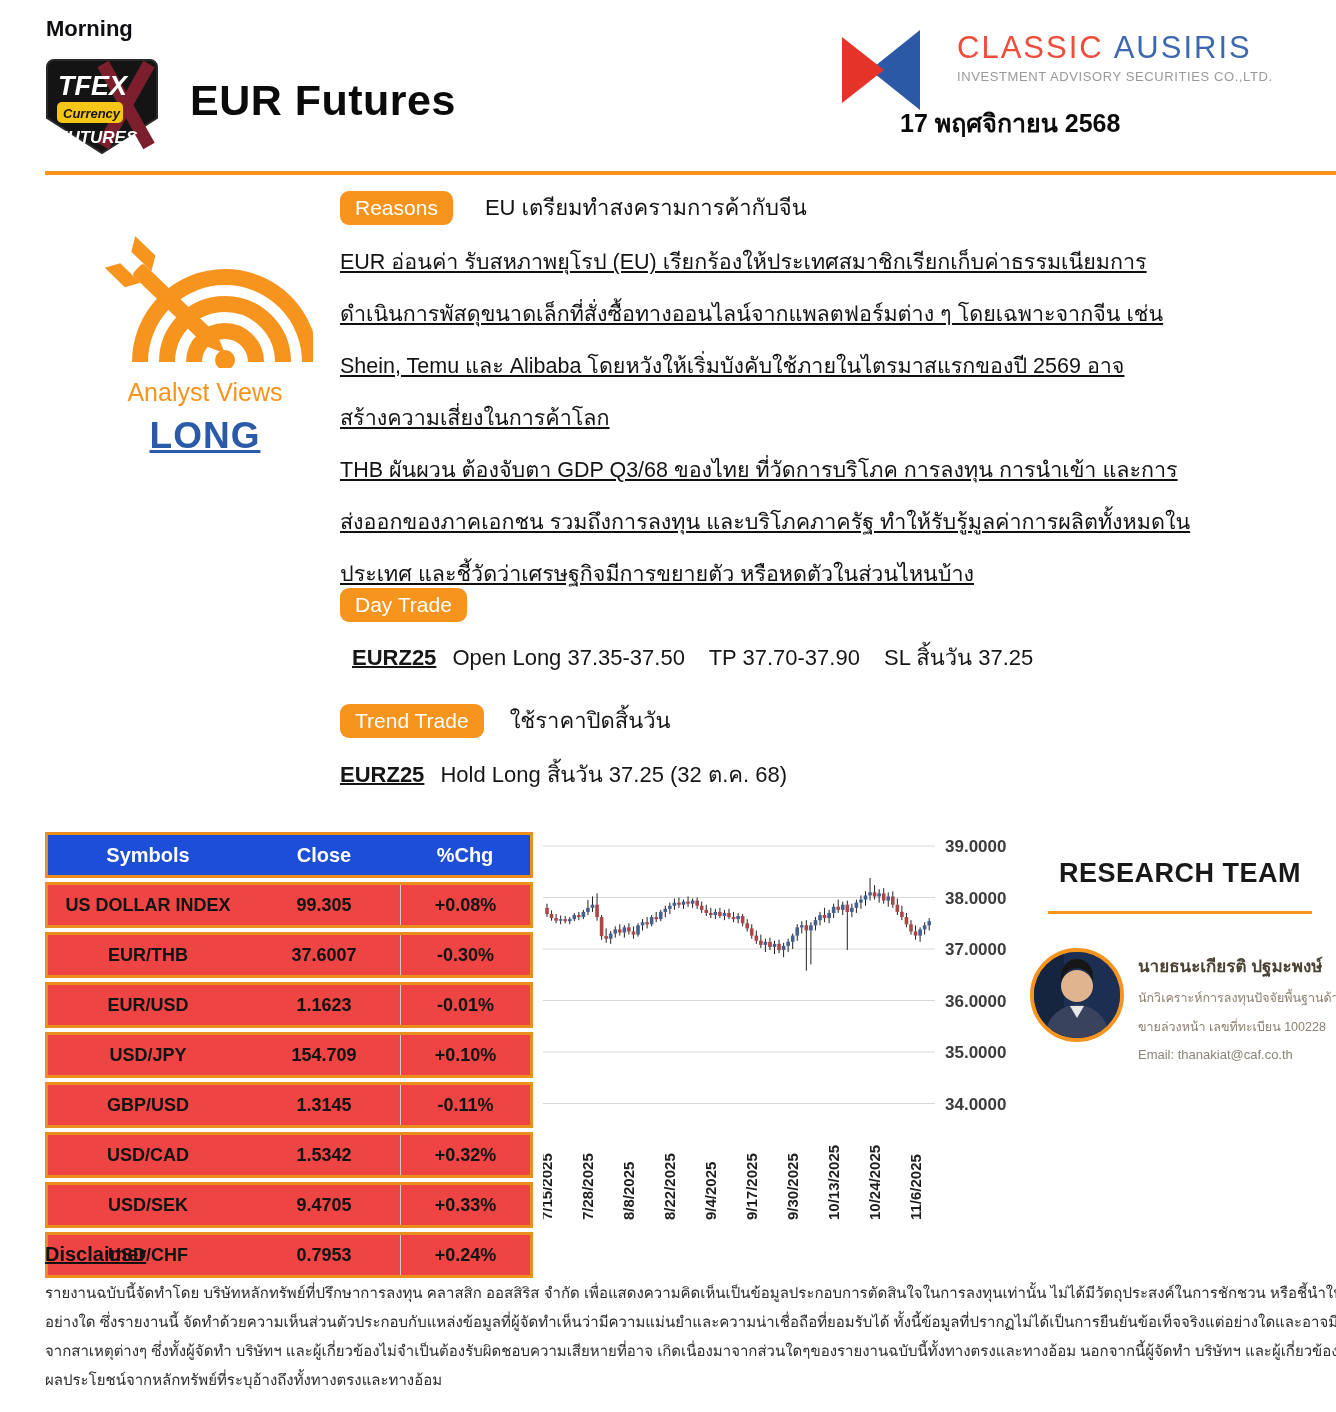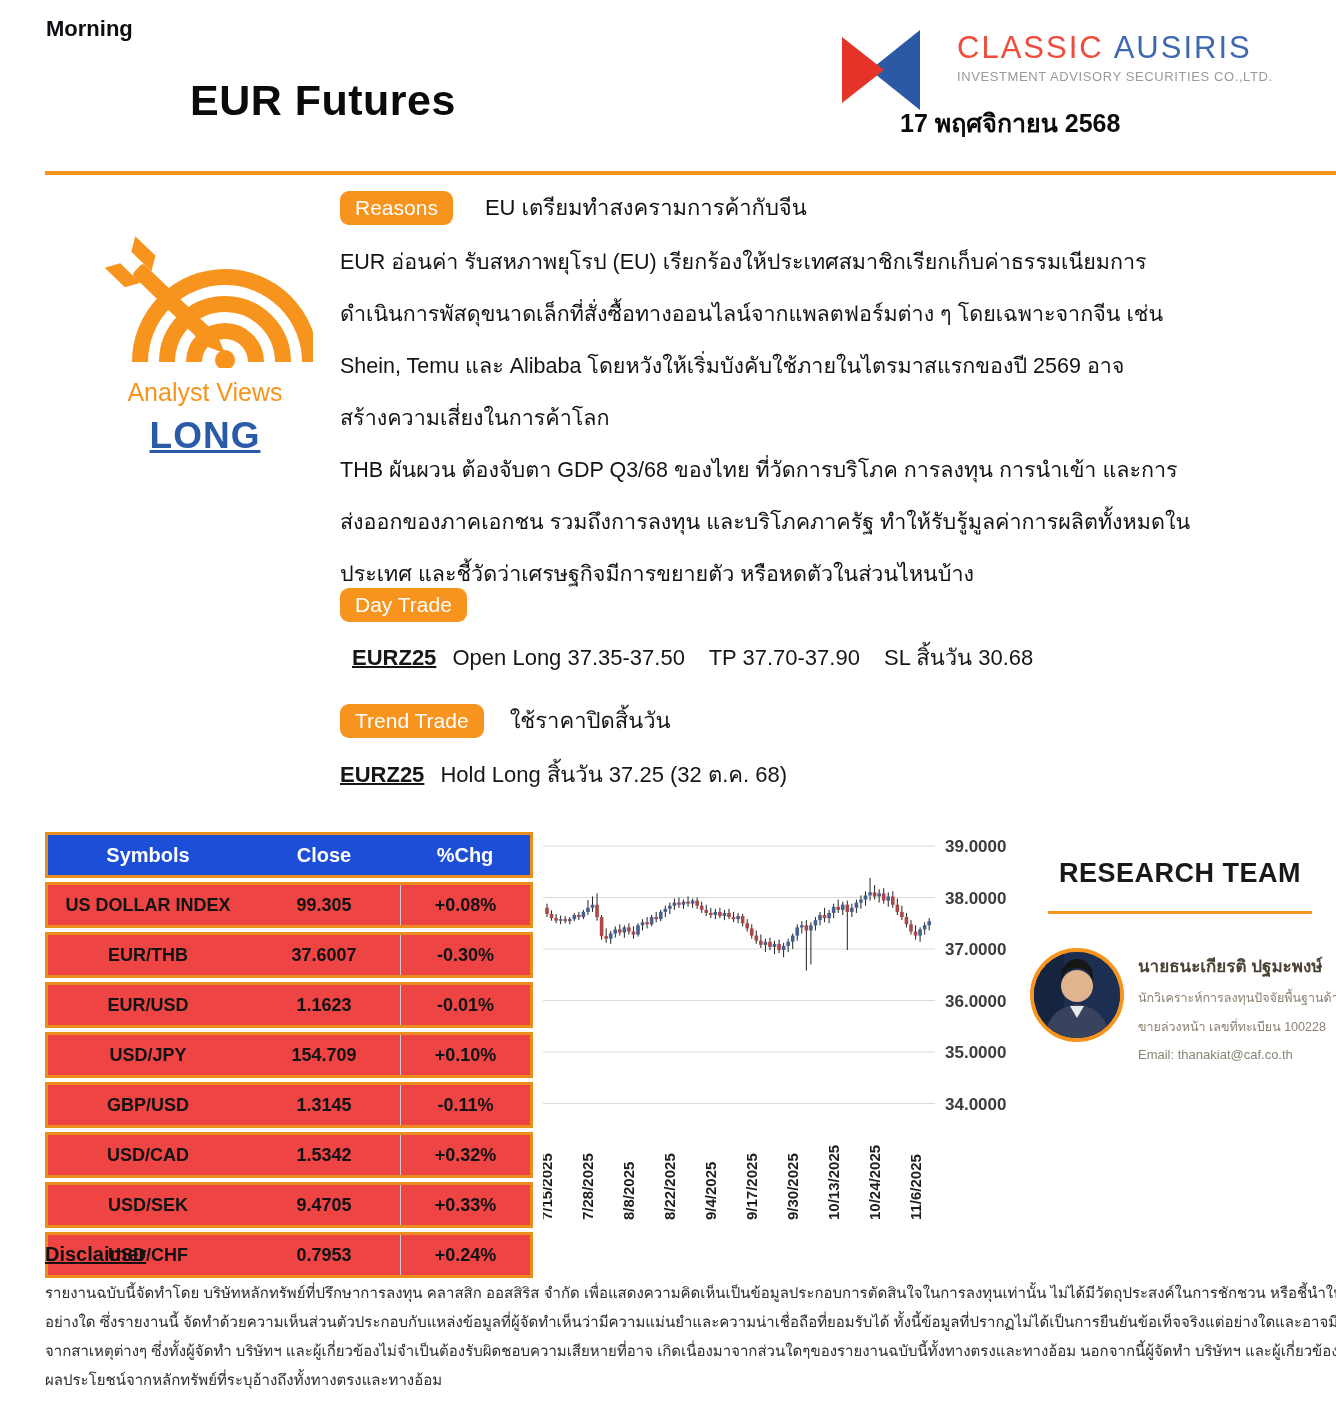--- a/index.html
+++ b/index.html
@@ -21,21 +21,21 @@
 
   
   .analyst-panel{position:absolute;left:70px;top:210px;width:270px;text-align:center;}
   .analyst-caption{font-size:25px;color:#f7941e;margin-top:6px;}
   .analyst-stance{font-size:37px;font-weight:bold;color:#2b5ba8;letter-spacing:1px;margin-top:8px;text-decoration:underline;}
 
   
   .badge{display:inline-block;background:#f7941e;color:#fff;font-size:21px;padding:5px 15px;border-radius:9px;}
   .reasons-row{position:absolute;left:340px;top:190px;display:flex;align-items:center;}
   .reasons-headline{font-size:22px;color:#141414;margin-left:32px;white-space:nowrap;}
-  .paras{position:absolute;left:340px;top:236px;}
+  .paras{position:absolute;left:340px;top:236px;text-decoration:underline;}
   .paras div{height:52px;line-height:52px;font-size:21.5px;color:#141414;white-space:nowrap;}
 
   .daytrade-badge{position:absolute;left:340px;top:588px;}
   .trade-line{position:absolute;font-size:22px;color:#161616;white-space:nowrap;}
   .dt-line{left:352px;top:640px;}
   .trade-sym{font-weight:bold;text-decoration:underline;text-decoration-thickness:2px;margin-right:10px;}
   .trade-part{margin-right:18px;}
   .trendtrade-row{position:absolute;left:340px;top:703px;display:flex;align-items:center;}
   .trend-note{font-size:22px;color:#161616;margin-left:26px;white-space:nowrap;}
   .tt-line{left:340px;top:757px;}
@@ -69,20 +69,31 @@
   .disclaimer-body{margin-top:12px;}
   .disclaimer-body div{font-size:15px;color:#2e2e2e;line-height:29px;white-space:nowrap;}
 </style>
 </head>
 <body>
 
 <div class="page">
 
   <div class="morning">Morning</div>
 
+  <div class="tfex">
+    <svg width="114" height="97" viewBox="0 0 114 97">
+      <path d="M9 2 h96 a7 7 0 0 1 7 7 v51 l-55 35 -55 -35 v-51 a7 7 0 0 1 7 -7 z" fill="#141414" stroke="#2a2a2a" stroke-width="2"></path>
+      <line x1="58" y1="6" x2="104" y2="88" stroke="#7a1f2b" stroke-width="13"></line>
+      <line x1="104" y1="6" x2="58" y2="88" stroke="#7a1f2b" stroke-width="13"></line>
+      <text x="13" y="37" fill="#ffffff" font-size="27" font-weight="bold" font-style="italic" font-family="Liberation Sans, sans-serif">TFEX</text>
+      <rect x="12" y="44" width="66" height="21" rx="5" fill="#f5c518"></rect>
+      <text x="18" y="60" fill="#141414" font-size="13" font-weight="bold" font-style="italic" font-family="Liberation Sans, sans-serif">Currency</text>
+      <text x="12" y="85" fill="#ffffff" font-size="17" font-weight="bold" font-style="italic" font-family="Liberation Sans, sans-serif">FUTURES</text>
+    </svg>
+  </div>
 
   <div class="page-title">EUR Futures</div>
 
   <div class="co-logo">
     <svg width="80" height="80" viewBox="0 0 80 80">
       <polygon points="80,0 80,80 30,40" fill="#2b59a5"></polygon>
       <polygon points="2,7 2,73 44,40" fill="#e63329"></polygon>
     </svg>
     <div class="co-text">
       <div class="co-name"><span class="red">CLASSIC</span><span class="blue">AUSIRIS</span></div>
@@ -124,21 +135,21 @@
     <div>ประเทศ และชี้วัดว่าเศรษฐกิจมีการขยายตัว หรือหดตัวในส่วนไหนบ้าง</div>
   </div>
 
   <div class="daytrade-badge">
     <span class="badge">Day Trade</span>
   </div>
   <div class="trade-line dt-line">
     <span class="trade-sym">EURZ25</span>
     <span class="trade-part">Open Long 37.35-37.50</span>
     <span class="trade-part">TP 37.70-37.90</span>
-    <span>SL สิ้นวัน 30.68</span>
+    <span>SL สิ้นวัน 37.25</span>
   </div>
 
   <div class="trendtrade-row">
     <span class="badge">Trend Trade</span>
     <span class="trend-note">ใช้ราคาปิดสิ้นวัน</span>
   </div>
   <div class="trade-line tt-line">
     <span class="trade-sym">EURZ25</span>
     <span>Hold Long สิ้นวัน 37.25 (32 ต.ค. 68)</span>
   </div>

